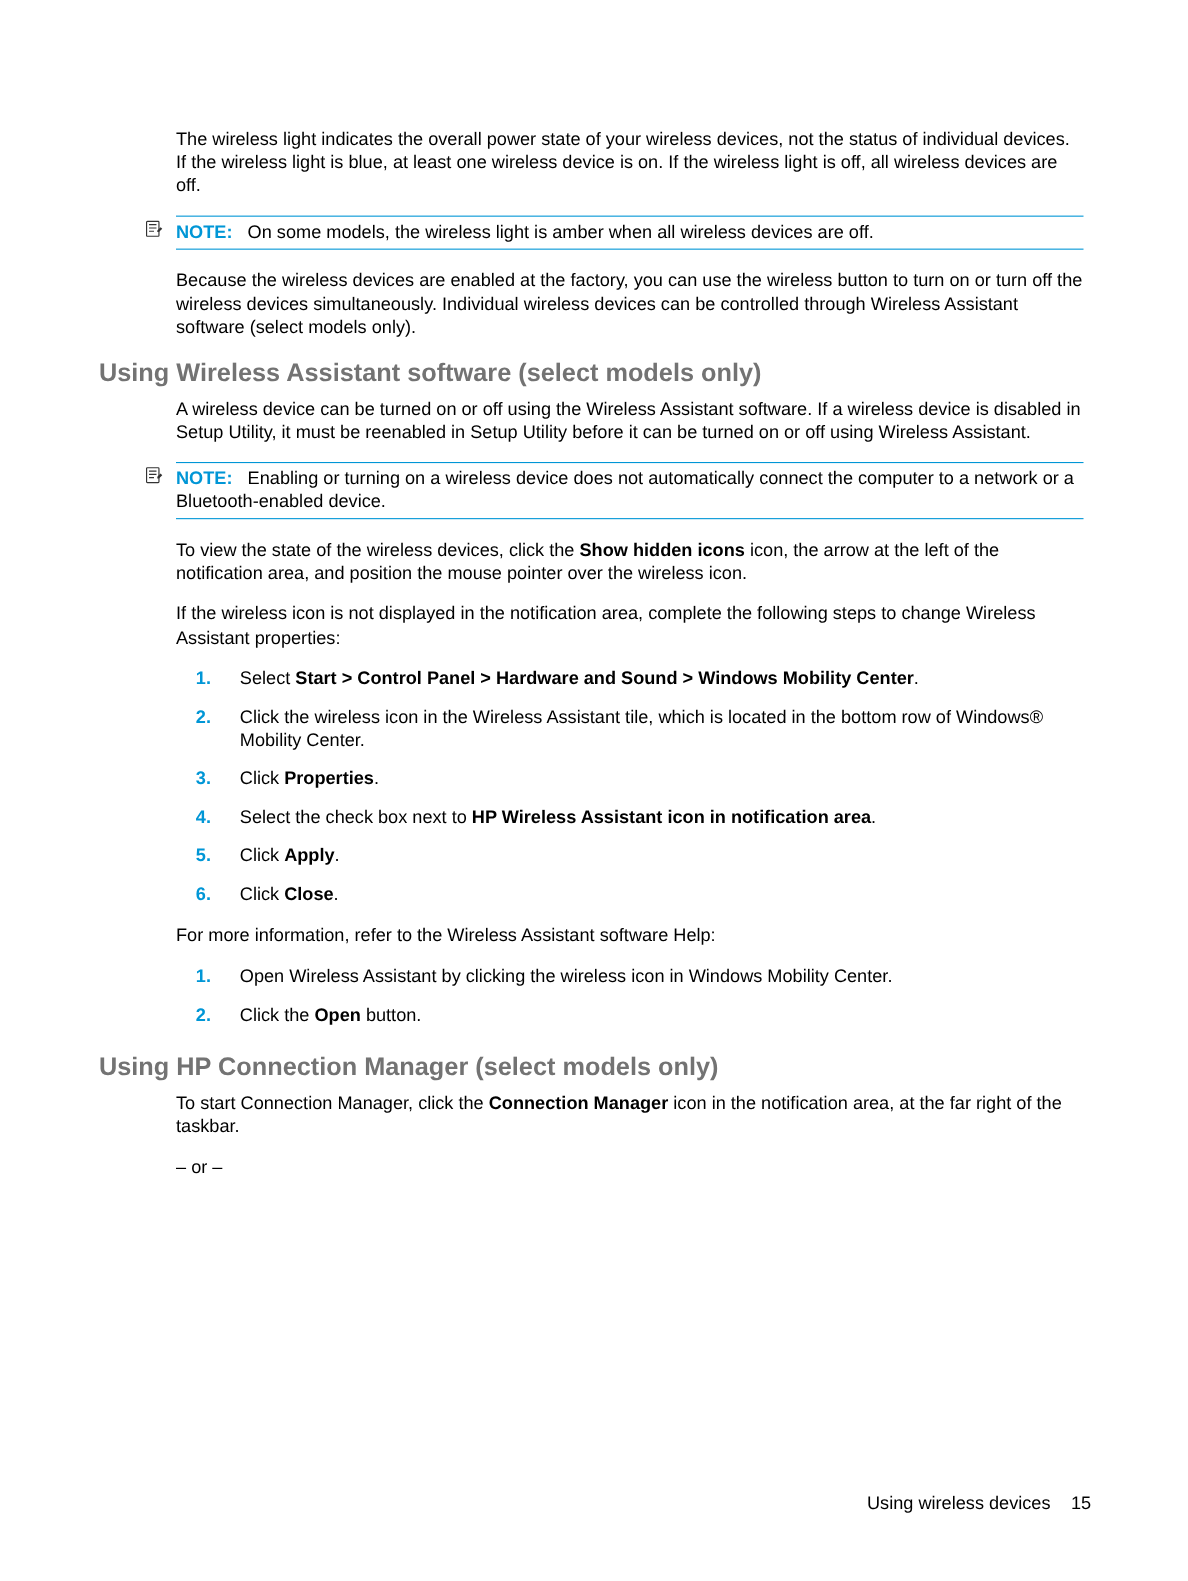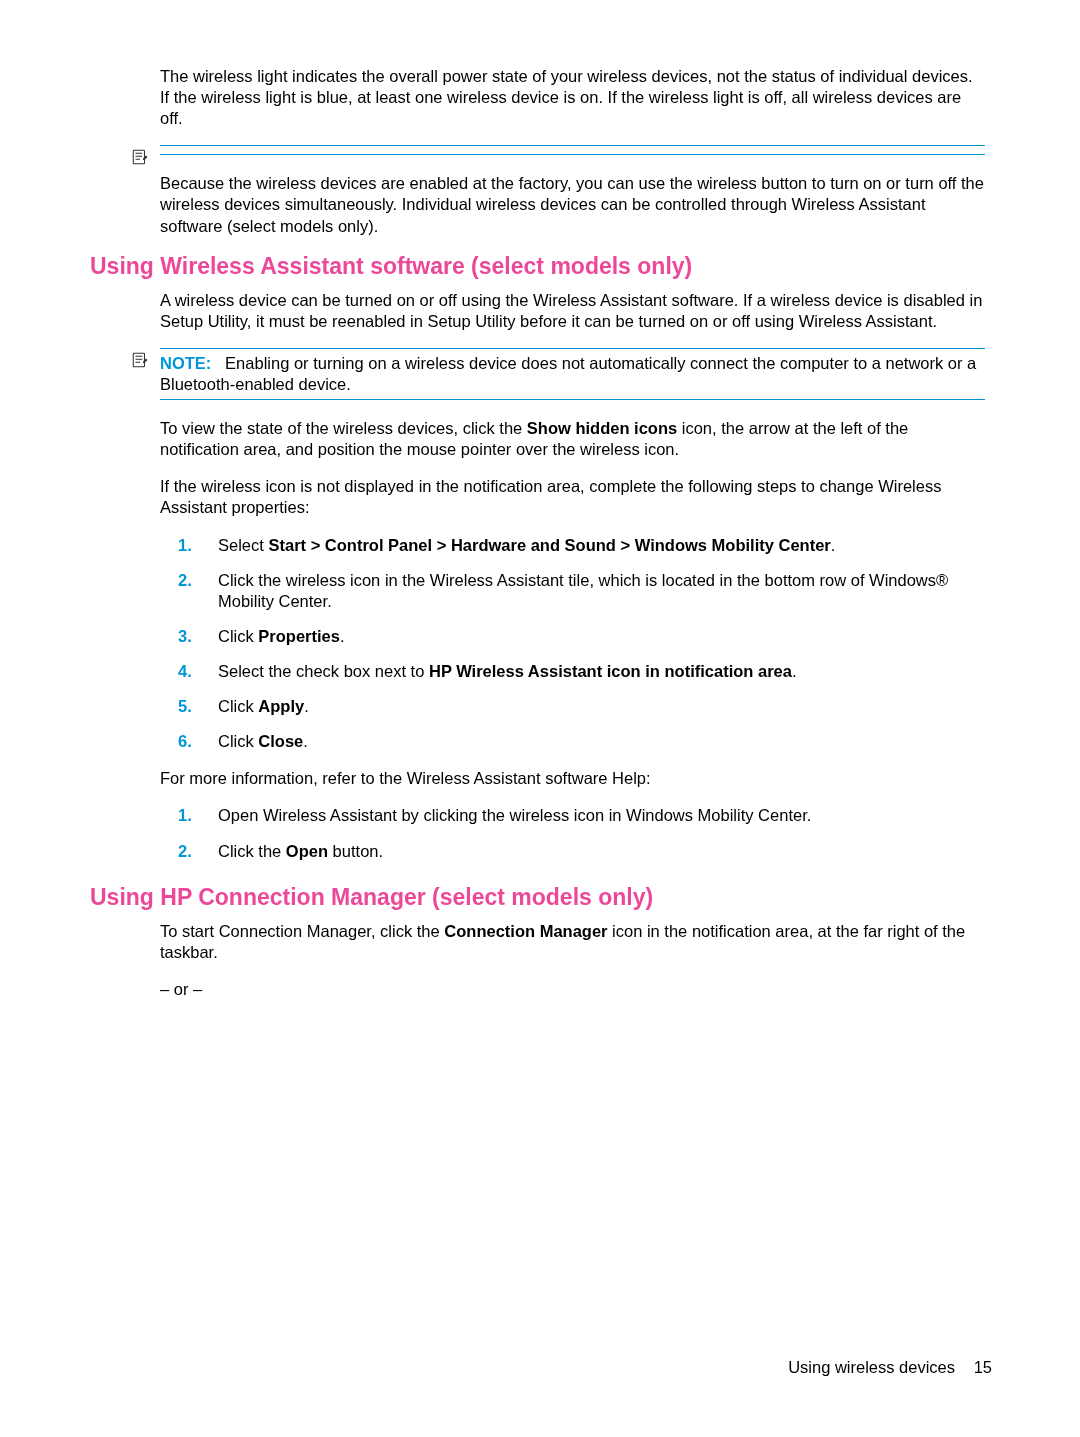--- a/index.html
+++ b/index.html
@@ -6,36 +6,36 @@
     margin: 0;
     padding: 0;
     background: #ffffff;
     font-family: Arial, Helvetica, sans-serif;
     color: #000000;
   }
   .page {
     width: 1080px;
     min-height: 1437px;
     box-sizing: border-box;
-    padding: 66px 95px 60px 90px;
+    padding: 117px 95px 60px 90px;
     position: relative;
   }
   .content-inner {
     margin-left: 70px;
   }
   p {
     margin: 0 0 16px 0;
     font-size: 16.5px;
     line-height: 1.28;
   }
   h2 {
     margin: 0 0 10px 0;
     font-size: 23px;
     font-weight: bold;
-    color: #ec4899;
+    color: #737373;
   }
   .note-box {
     border-top: 1.5px solid #0096d6;
     border-bottom: 1.5px solid #0096d6;
     padding: 4px 0 4px 0;
     margin: 10px 0 18px 0;
     margin-left: 0;
     position: relative;
   }
   .note-icon-holder {
@@ -103,20 +103,24 @@
     <div class="note-box">
       <span class="note-icon-holder">
         <svg width="20" height="18" viewBox="0 0 24 24" fill="none" stroke="#333" stroke-width="1.4">
           <rect x="3" y="3" width="15" height="18" rx="1"></rect>
           <line x1="6" y1="7" x2="15" y2="7"></line>
           <line x1="6" y1="11" x2="15" y2="11"></line>
           <line x1="6" y1="15" x2="12" y2="15"></line>
           <path d="M16 14 l4 -4 l2 2 l-4 4 l-2 0 z" fill="#333" stroke="none"></path>
         </svg>
       </span>
+      <span class="note-text">
+        <span class="note-label">NOTE:</span>
+        &nbsp;&nbsp;<span>On some models, the wireless light is amber when all wireless devices are off.</span>
+      </span>
     </div>
   </div>
 
   <div class="content-inner">
     <p>Because the wireless devices are enabled at the factory, you can use the wireless button to turn on or turn off the wireless devices simultaneously. Individual wireless devices can be controlled through Wireless Assistant software (select models only).</p>
   </div>
 
   <h2>Using Wireless Assistant software (select models only)</h2>
 
   <div class="content-inner">

